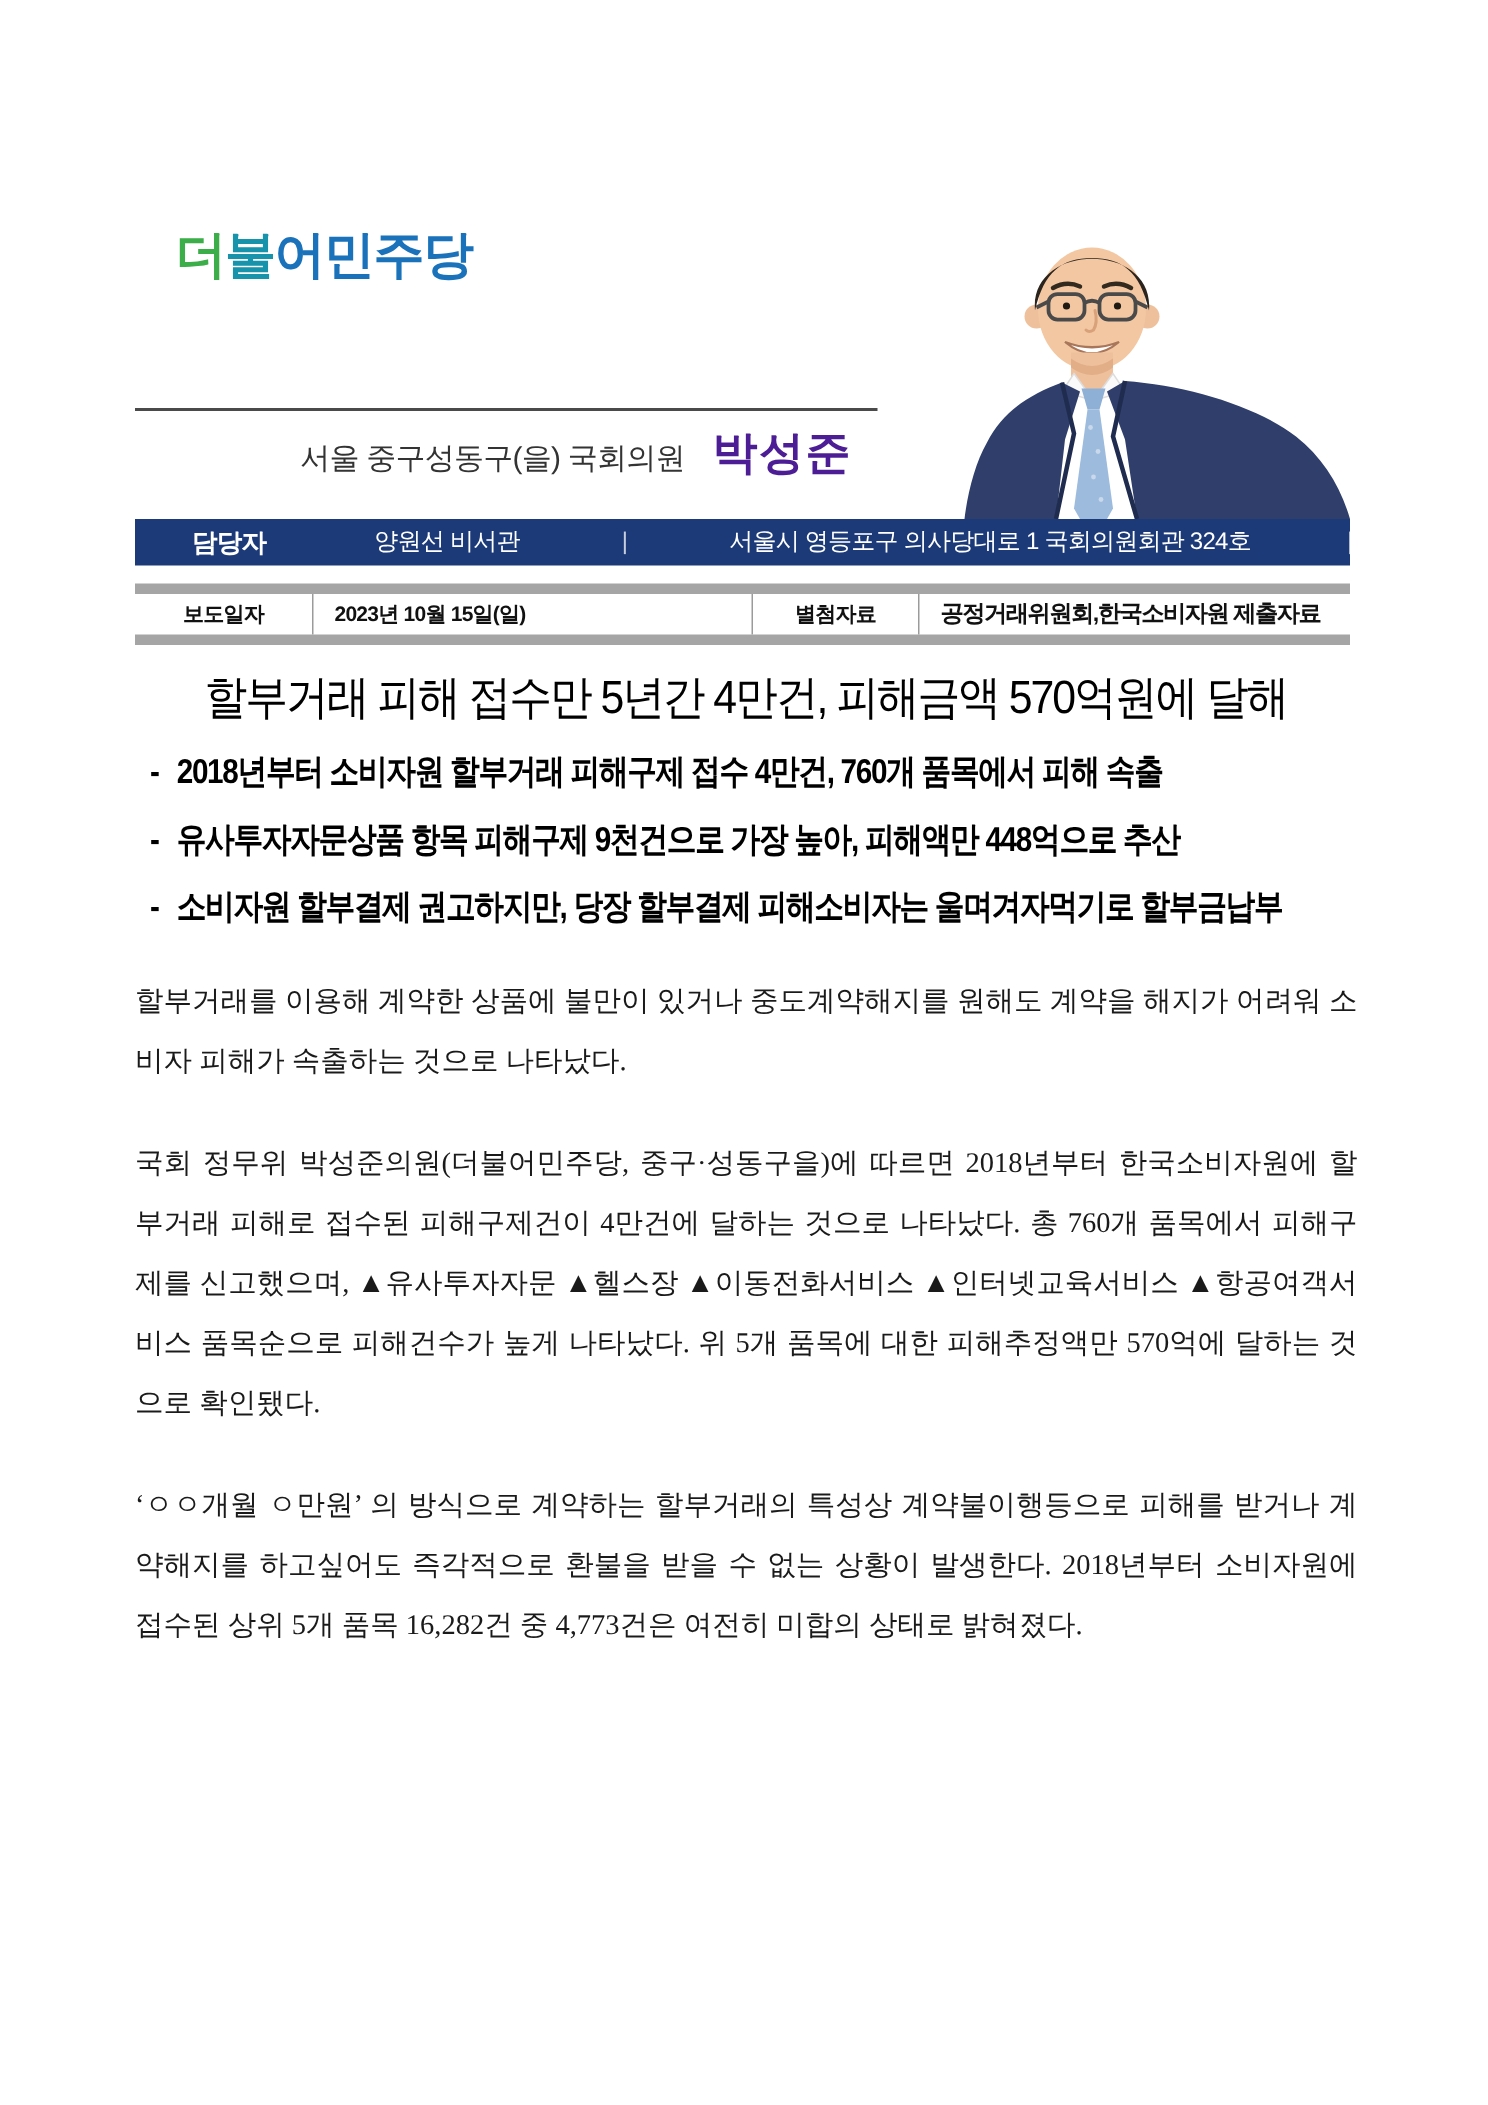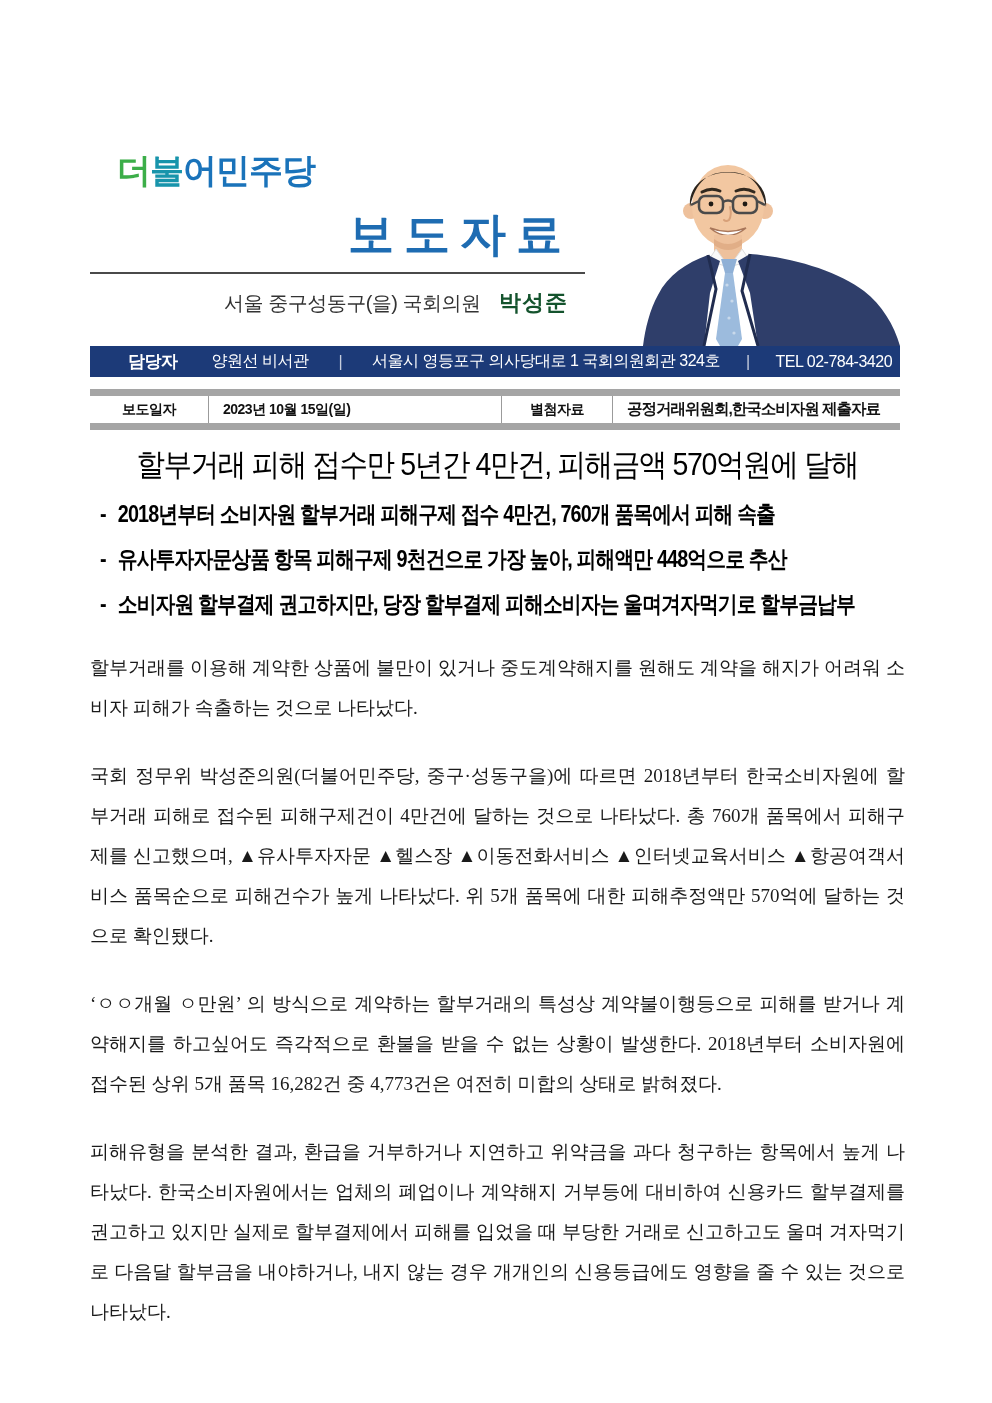--- a/index.html
+++ b/index.html
@@ -54,22 +54,22 @@
     line-height: 46px;
     white-space: nowrap;
   }
   .member-intro {
     font-size: 20px;
     color: #333333;
     letter-spacing: -0.5px;
     font-weight: 500;
   }
   .member-name {
-    font-size: 22px;
-    color: #14532d;
+    font-size: 30px;
+    color: #4c1d95;
     font-weight: 900;
     margin-left: 14px;
     letter-spacing: 1px;
   }
 
   
   .photo {
     position: absolute;
     left: 642px; top: 143px;
     width: 263px; height: 203px;
@@ -80,20 +80,21 @@
     position: absolute;
     left: 90px; top: 346px;
     width: 810px; height: 31px;
     background: #1c3a78;
     color: #ffffff;
     display: flex;
     align-items: center;
     font-size: 16px;
     letter-spacing: -0.5px;
     white-space: nowrap;
+    gap: 38px;
   }
   .cb-label   { margin-left: 38px; font-weight: 700; font-size: 17px; }
   .cb-name    { margin-left: 34px; }
   .cb-sep     { margin-left: 30px; color: rgba(255,255,255,0.75); }
   .cb-address { margin-left: 30px; }
   .cb-sep2    { margin-left: 26px; color: rgba(255,255,255,0.75); }
   .cb-tel     { margin-left: 26px; }
 
   
   .info-table {
@@ -167,21 +168,20 @@
 </style>
 </head>
 <body>
 
 <div class="page">
 
   <div class="logo">
     <span class="logo-deo">더</span><span class="logo-bul">불</span><span class="logo-rest">어민주당</span>
   </div>
 
-  <div class="press-title">보도자료</div>
   <div class="title-rule"></div>
 
   <div class="member-line">
     <span class="member-intro">서울 중구성동구(을) 국회의원</span>
     <span class="member-name">박성준</span>
   </div>
 
   <div class="photo">
     <svg width="263" height="203" viewBox="0 0 263 203" xmlns="http://www.w3.org/2000/svg">
 
@@ -266,16 +266,15 @@
     </div>
     <div class="subpoint">
       <span class="subpoint-inner"><span class="sp-dash">-</span><span>소비자원 할부결제 권고하지만, 당장 할부결제 피해소비자는 울며겨자먹기로 할부금납부</span></span>
     </div>
   </div>
 
   <div class="body-text">
     <p>할부거래를 이용해 계약한 상품에 불만이 있거나 중도계약해지를 원해도 계약을 해지가 어려워 소비자 피해가 속출하는 것으로 나타났다.</p>
     <p>국회 정무위 박성준의원(더불어민주당, 중구·성동구을)에 따르면 2018년부터 한국소비자원에 할부거래 피해로 접수된 피해구제건이 4만건에 달하는 것으로 나타났다. 총 760개 품목에서 피해구제를 신고했으며, ▲유사투자자문 ▲헬스장 ▲이동전화서비스 ▲인터넷교육서비스 ▲항공여객서비스 품목순으로 피해건수가 높게 나타났다. 위 5개 품목에 대한 피해추정액만 570억에 달하는 것으로 확인됐다.</p>
     <p>‘ㅇㅇ개월 ㅇ만원’ 의 방식으로 계약하는 할부거래의 특성상 계약불이행등으로 피해를 받거나 계약해지를 하고싶어도 즉각적으로 환불을 받을 수 없는 상황이 발생한다. 2018년부터 소비자원에 접수된 상위 5개 품목 16,282건 중 4,773건은 여전히 미합의 상태로 밝혀졌다.</p>
-    <p>피해유형을 분석한 결과, 환급을 거부하거나 지연하고 위약금을 과다 청구하는 항목에서 높게 나타났다. 한국소비자원에서는 업체의 폐업이나 계약해지 거부등에 대비하여 신용카드 할부결제를 권고하고 있지만 실제로 할부결제에서 피해를 입었을 때 부당한 거래로 신고하고도 울며 겨자먹기로 다음달 할부금을 내야하거나, 내지 않는 경우 개개인의 신용등급에도 영향을 줄 수 있는 것으로 나타났다.</p>
   </div>
 
 </div>
 
 </body></html>

